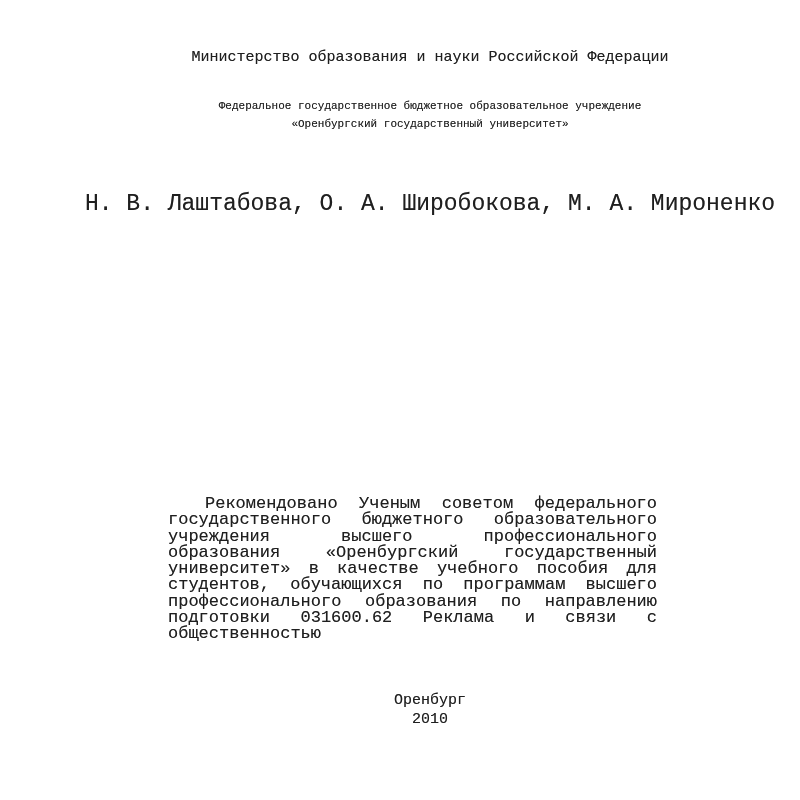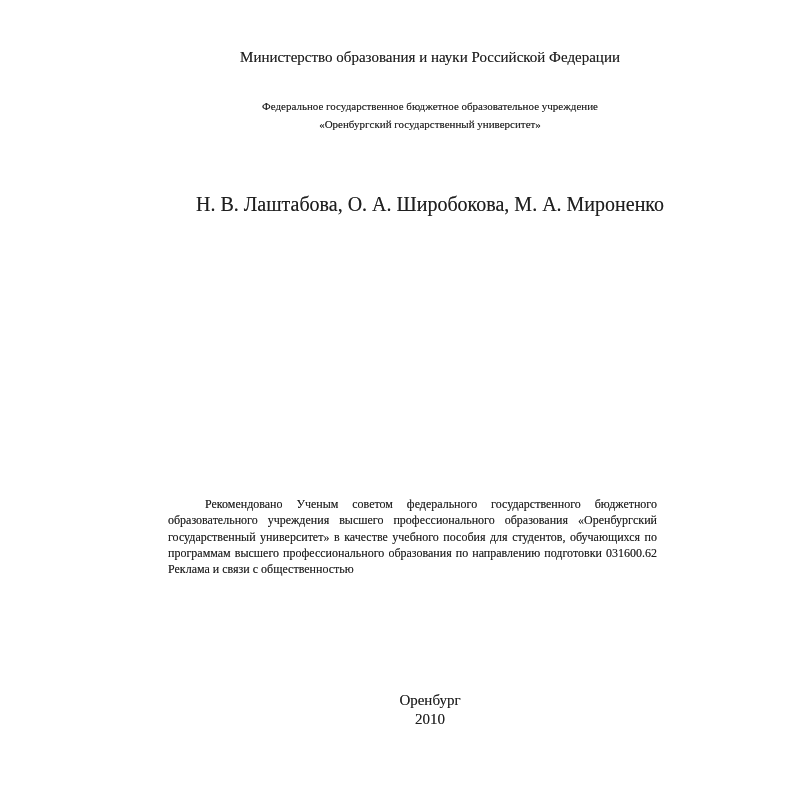--- a/index.html
+++ b/index.html
@@ -10,21 +10,21 @@
     width: 800px;
     height: 800px;
     background: #ffffff;
   }
   .page {
     position: relative;
     width: 800px;
     height: 800px;
     background: #ffffff;
     overflow: hidden;
-    font-family: Liberation Serif, serif;
+    font-family: Liberation Mono, monospace;
     color: #1f1f1f;
     text-shadow: 0 0 0.5px rgba(40,40,40,0.55); 
   }
   .centered {
     position: absolute;
     left: 60px;
     width: 740px;
     text-align: center;
   }
   .ministry {
@@ -35,21 +35,21 @@
   .institution {
     top: 98px;
     font-size: 11px;
     line-height: 17.5px;
   }
   .institution .line {
     display: block;
   }
   .authors {
     top: 194px;
-    font-size: 20px;
+    font-size: 23px;
     line-height: 21px;
   }
   .book-title {
     top: 326px;
     font-size: 24px;
     line-height: 27.5px;
     font-weight: bold;
     letter-spacing: 0.4px;
   }
   .book-title .line {
@@ -57,21 +57,21 @@
     position: relative;
     white-space: nowrap;
   }
   .book-title .l2 { left: -17px; }
   .book-title .l3 { left: 29px; }
   .recommendation {
     position: absolute;
     left: 168px;
     width: 489px;
     top: 496px;
-    font-size: 12px;
+    font-size: 17px;
     line-height: 16.3px;
     text-align: justify;
     text-indent: 37px;
   }
   .imprint {
     top: 691px;
     font-size: 15px;
     line-height: 19px;
   }
   .imprint .line {

